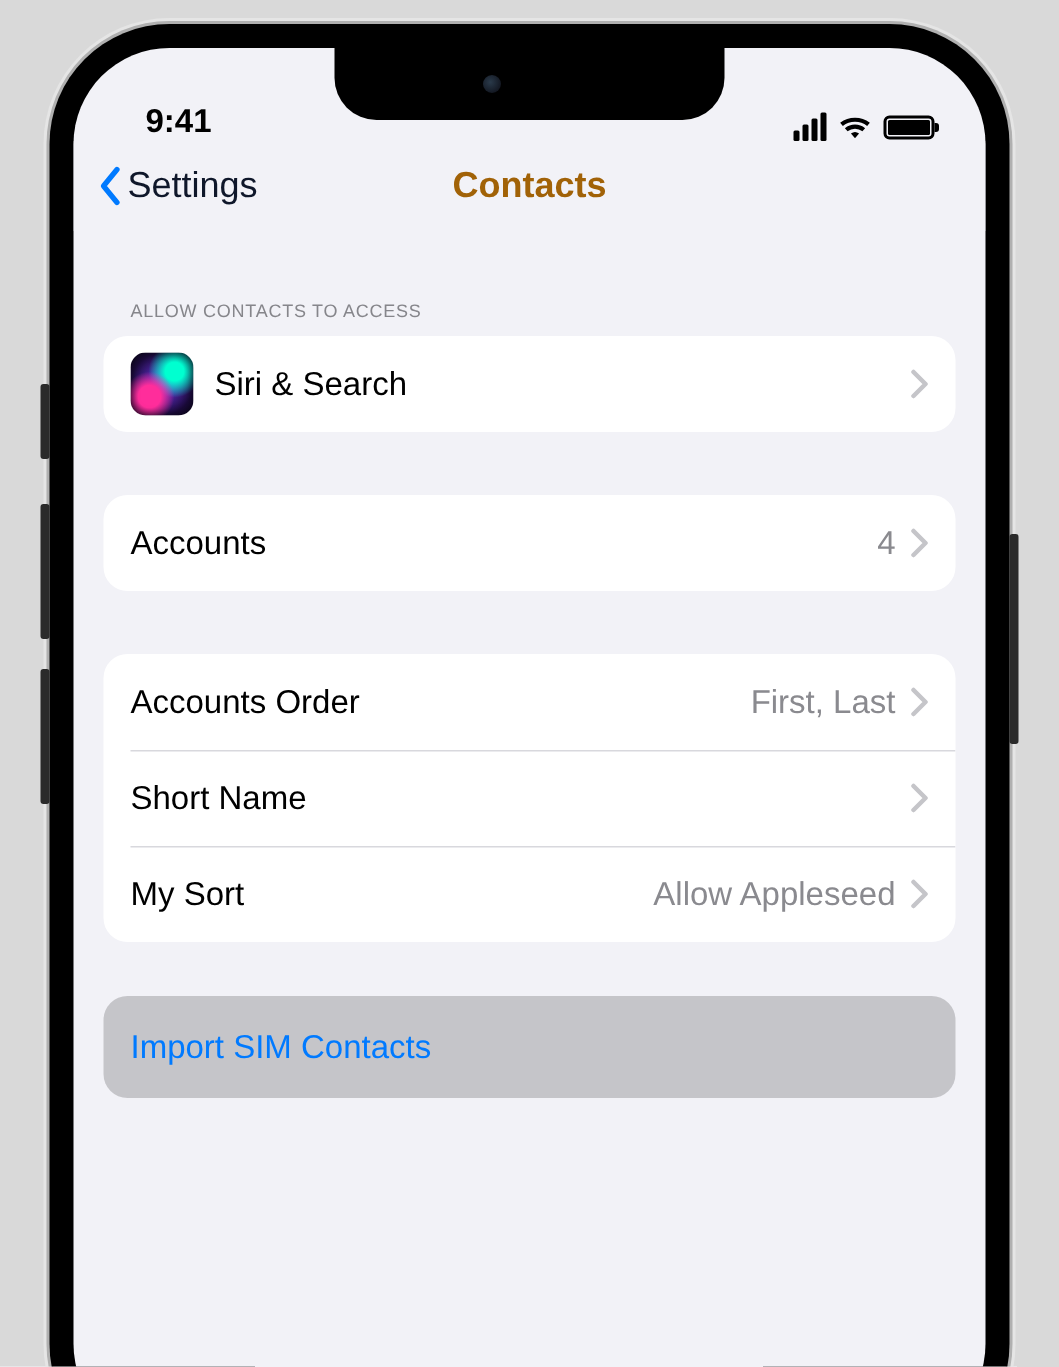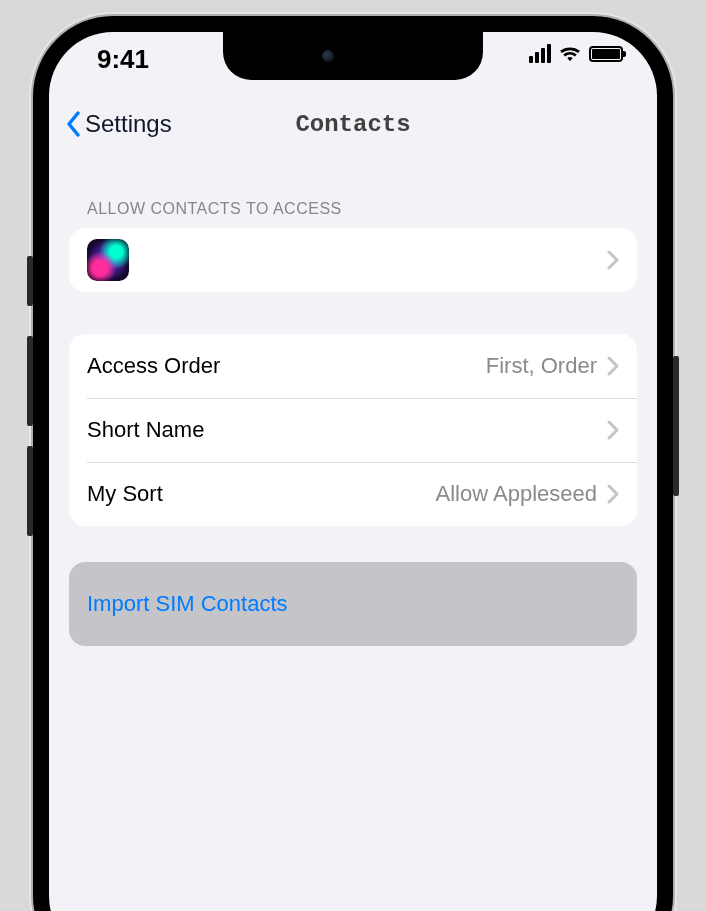--- a/index.html
+++ b/index.html
@@ -58,23 +58,23 @@
     .camera-dot {
       width: 12px; height: 12px; border-radius: 50%;
       background: radial-gradient(circle at 40% 40%, #2a3a4a, #0a0a12);
       margin-left: -50px;
     }
     .status-bar {
       position: relative;
       height: 62px;
       display: flex;
       justify-content: space-between;
-      align-items: flex-start;
+      align-items: flex-end;
       padding: 12px 34px 0 48px;
-      font-size: 26px;
+      font-size: 22px;
       font-weight: 600;
       color: #000;
       z-index: 50;
     }
     .status-right { display: flex; align-items: center; gap: 8px; }
     .sig-bars { display:flex; align-items:flex-end; gap:2px; }
     .sig-bars span { width:4px; background:#000; border-radius:1px; }
     .sig-bars span:nth-child(1){height:7px;}
     .sig-bars span:nth-child(2){height:11px;}
     .sig-bars span:nth-child(3){height:15px;}
@@ -102,27 +102,26 @@
       color:#0f172a;
       font-size:24px;
       gap:2px;
       cursor:pointer;
     }
     .chevron-back { width:18px; height:28px; }
     .nav-title {
       margin: 0 auto;
       font-size:24px;
       font-weight:600;
-      color:#404040;
-      font-family:Liberation Mono, monospace;
+      color:#a16207;
     }
     .content { padding: 12px 20px 0 20px; }
     .section-header {
       text-transform: uppercase;
-      font-size:16px;
+      font-size:12px;
       color: #86868b;
       letter-spacing: 0.5px;
       padding: 34px 18px 10px 18px;
     }
     .group {
       background:#fff;
       border-radius:16px;
       overflow:hidden;
       margin-bottom: 42px;
     }
@@ -160,21 +159,21 @@
       width:42px; height:42px; border-radius:10px; margin-right:14px;
       background: radial-gradient(circle at 30% 70%, #ff2d9b 0%, #ff2d9b 18%, transparent 40%),
                   radial-gradient(circle at 70% 30%, #00ffd0 0%, #00ffd0 15%, transparent 42%),
                   radial-gradient(circle at 50% 50%, #7a3cff 0%, #1a0a3a 70%, #0a0618 100%);
       box-shadow: inset 0 0 6px rgba(0,0,0,0.5);
       flex:0 0 auto;
     }
     .import-row {
       background:#c5c5c9;
       border-radius:16px;
-      height:84px;
+      height:68px;
       display:flex;
       align-items:center;
       padding:0 18px;
       cursor:pointer;
     }
     .import-row .label {
       font-size:22px;
       color:#007aff;
     }
   </style>
@@ -220,33 +219,44 @@
       </div>
       <span class="nav-title">Contacts</span>
     </div>
 
     <div class="content">
 
       <div class="section-header">Allow Contacts to Access</div>
       <div class="group">
         <div class="row">
           <div class="siri-icon"></div>
-          <span class="spacer"></span>
-          <svg class="chevron" viewBox="0 0 12 20">
-              <polyline points="2,2 10,10 2,18" fill="none" stroke="#c5c5c9" stroke-width="3" stroke-linecap="round" stroke-linejoin="round"></polyline>
-            </svg>
-        </div>
-      </div>
-
+          <span class="label">Siri &amp; Search</span>
+          <span class="spacer"></span>
+          <svg class="chevron" viewBox="0 0 12 20">
+              <polyline points="2,2 10,10 2,18" fill="none" stroke="#c5c5c9" stroke-width="3" stroke-linecap="round" stroke-linejoin="round"></polyline>
+            </svg>
+        </div>
+      </div>
+
+      <div class="group">
+        <div class="row">
+          <span class="label">Accounts</span>
+          <span class="spacer"></span>
+          <span class="value">4</span>
+          <svg class="chevron" viewBox="0 0 12 20">
+              <polyline points="2,2 10,10 2,18" fill="none" stroke="#c5c5c9" stroke-width="3" stroke-linecap="round" stroke-linejoin="round"></polyline>
+            </svg>
+        </div>
+      </div>
 
       <div class="group last">
         <div class="row">
-          <span class="label">Access Order</span>
-          <span class="spacer"></span>
-          <span class="value">First, Order</span>
+          <span class="label">Accounts Order</span>
+          <span class="spacer"></span>
+          <span class="value">First, Last</span>
           <svg class="chevron" viewBox="0 0 12 20">
               <polyline points="2,2 10,10 2,18" fill="none" stroke="#c5c5c9" stroke-width="3" stroke-linecap="round" stroke-linejoin="round"></polyline>
             </svg>
         </div>
         <div class="row">
           <span class="label">Short Name</span>
           <span class="spacer"></span>
           <svg class="chevron" viewBox="0 0 12 20">
               <polyline points="2,2 10,10 2,18" fill="none" stroke="#c5c5c9" stroke-width="3" stroke-linecap="round" stroke-linejoin="round"></polyline>
             </svg>

